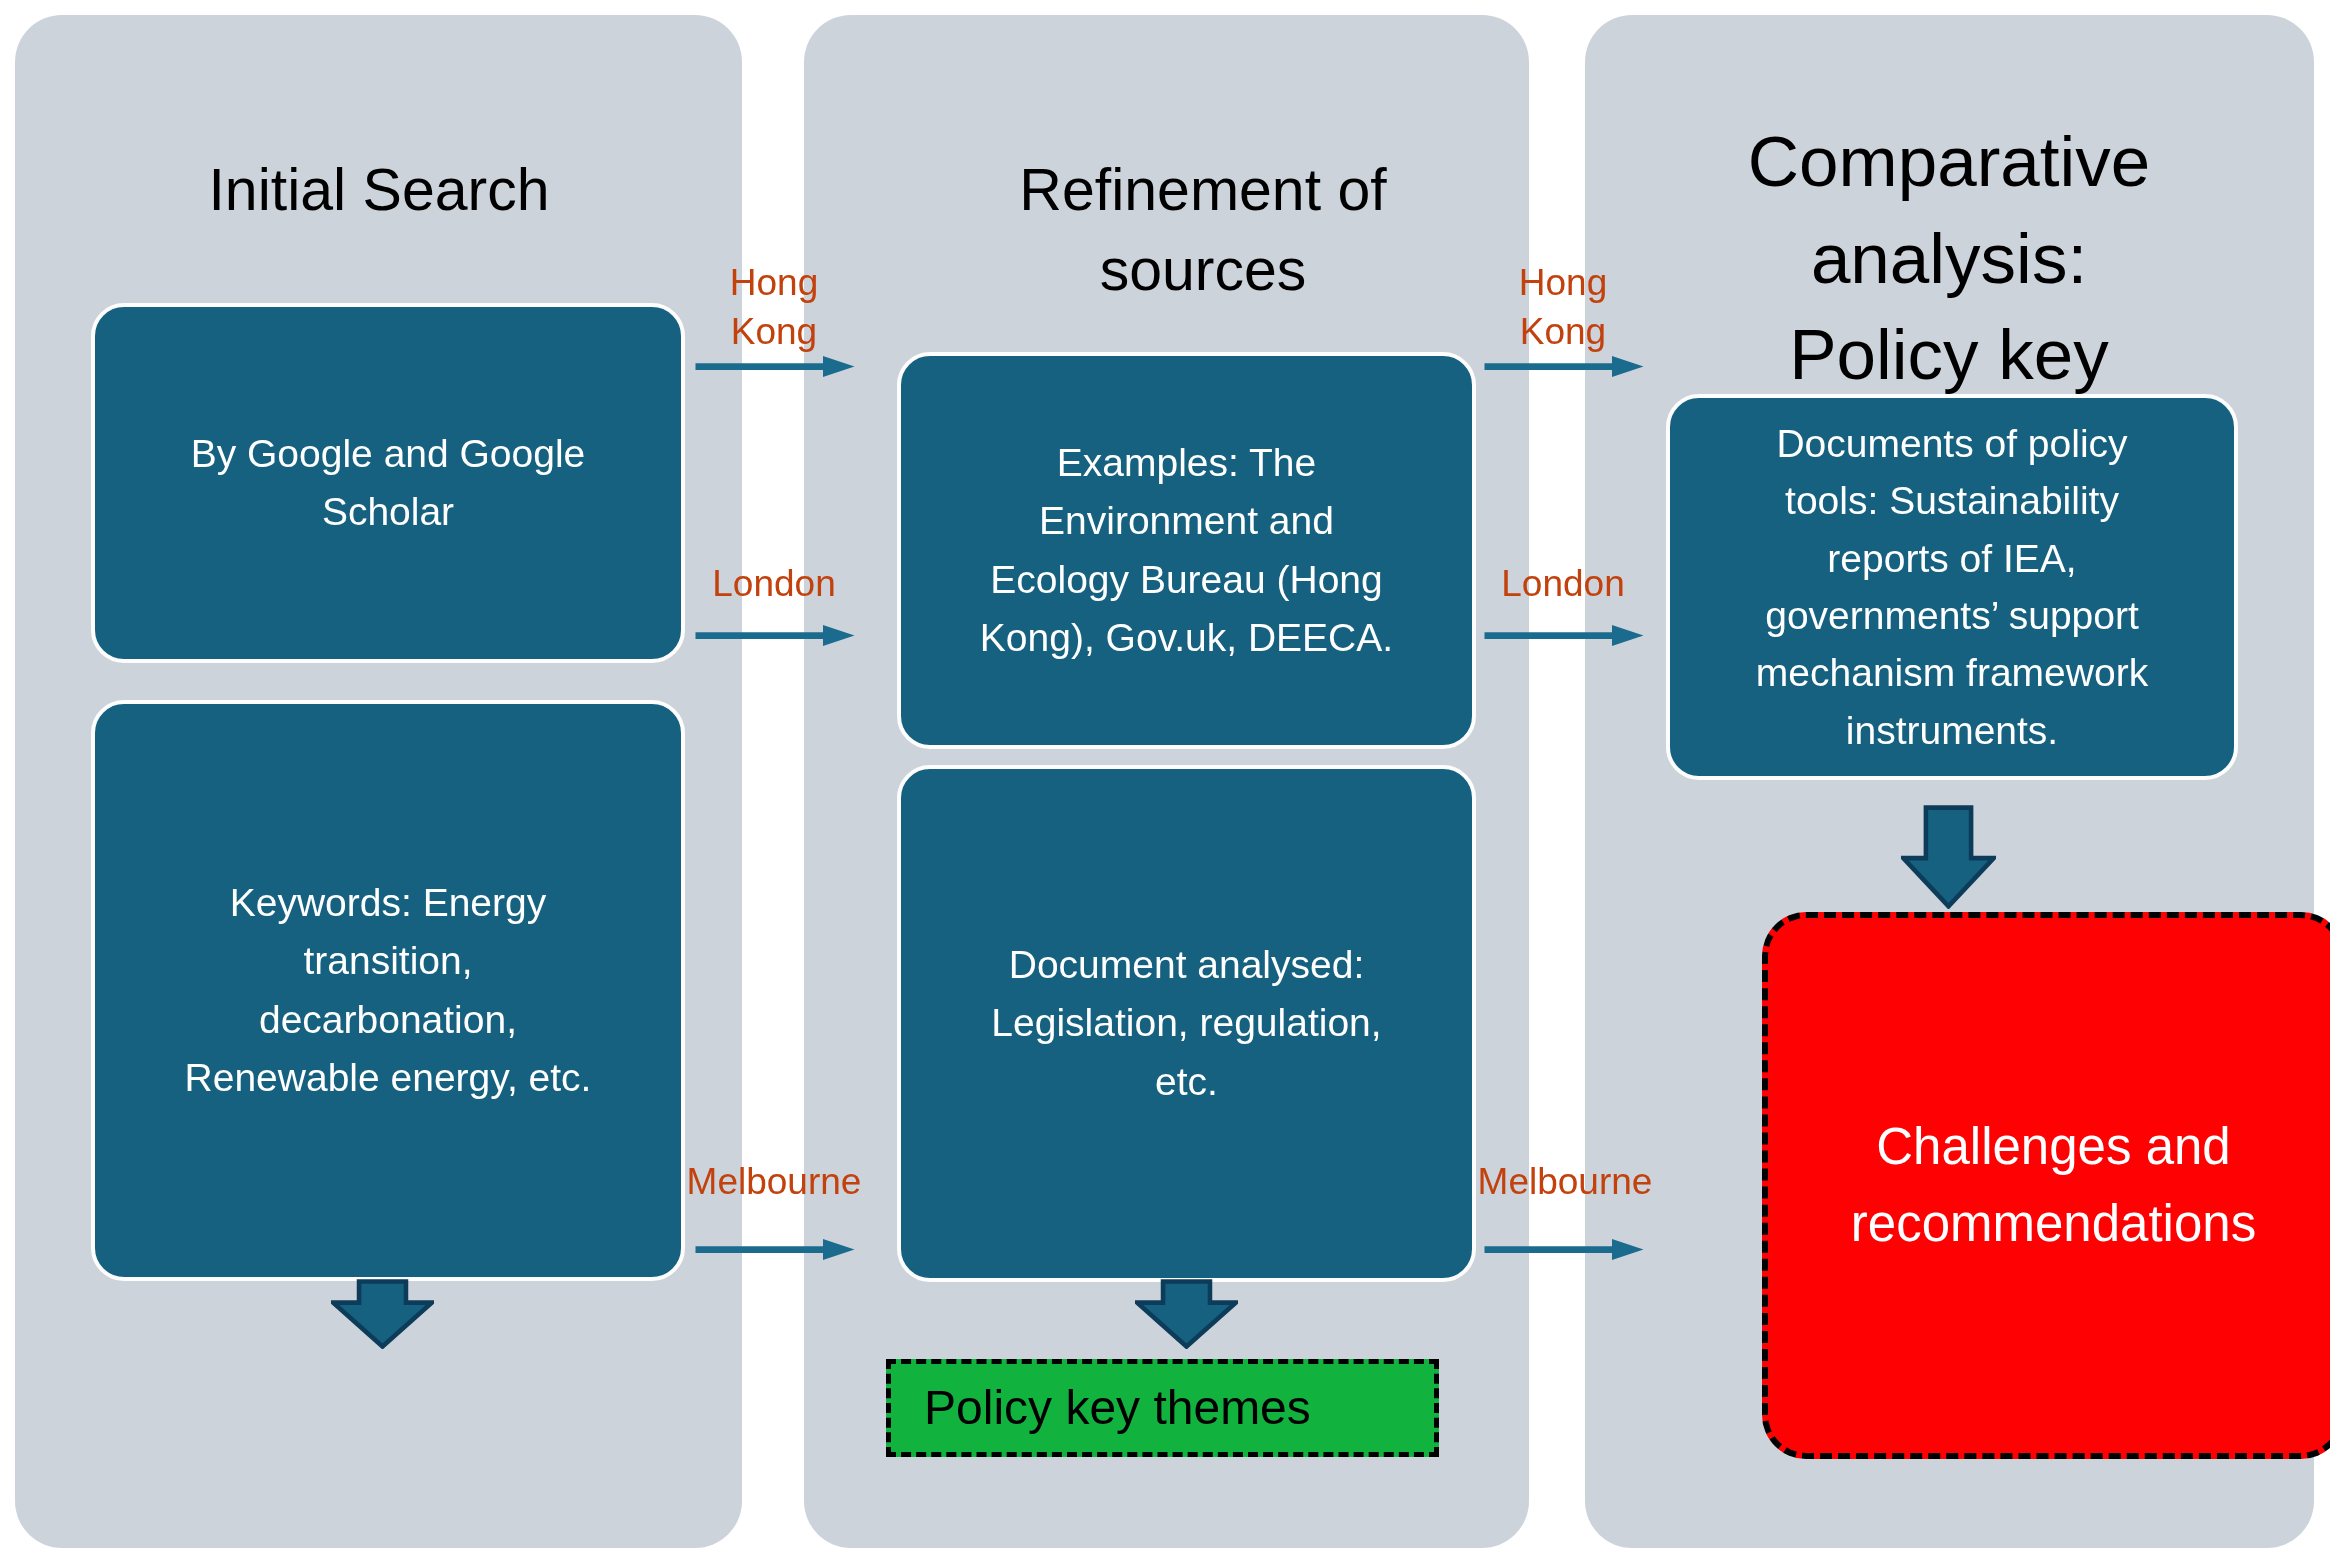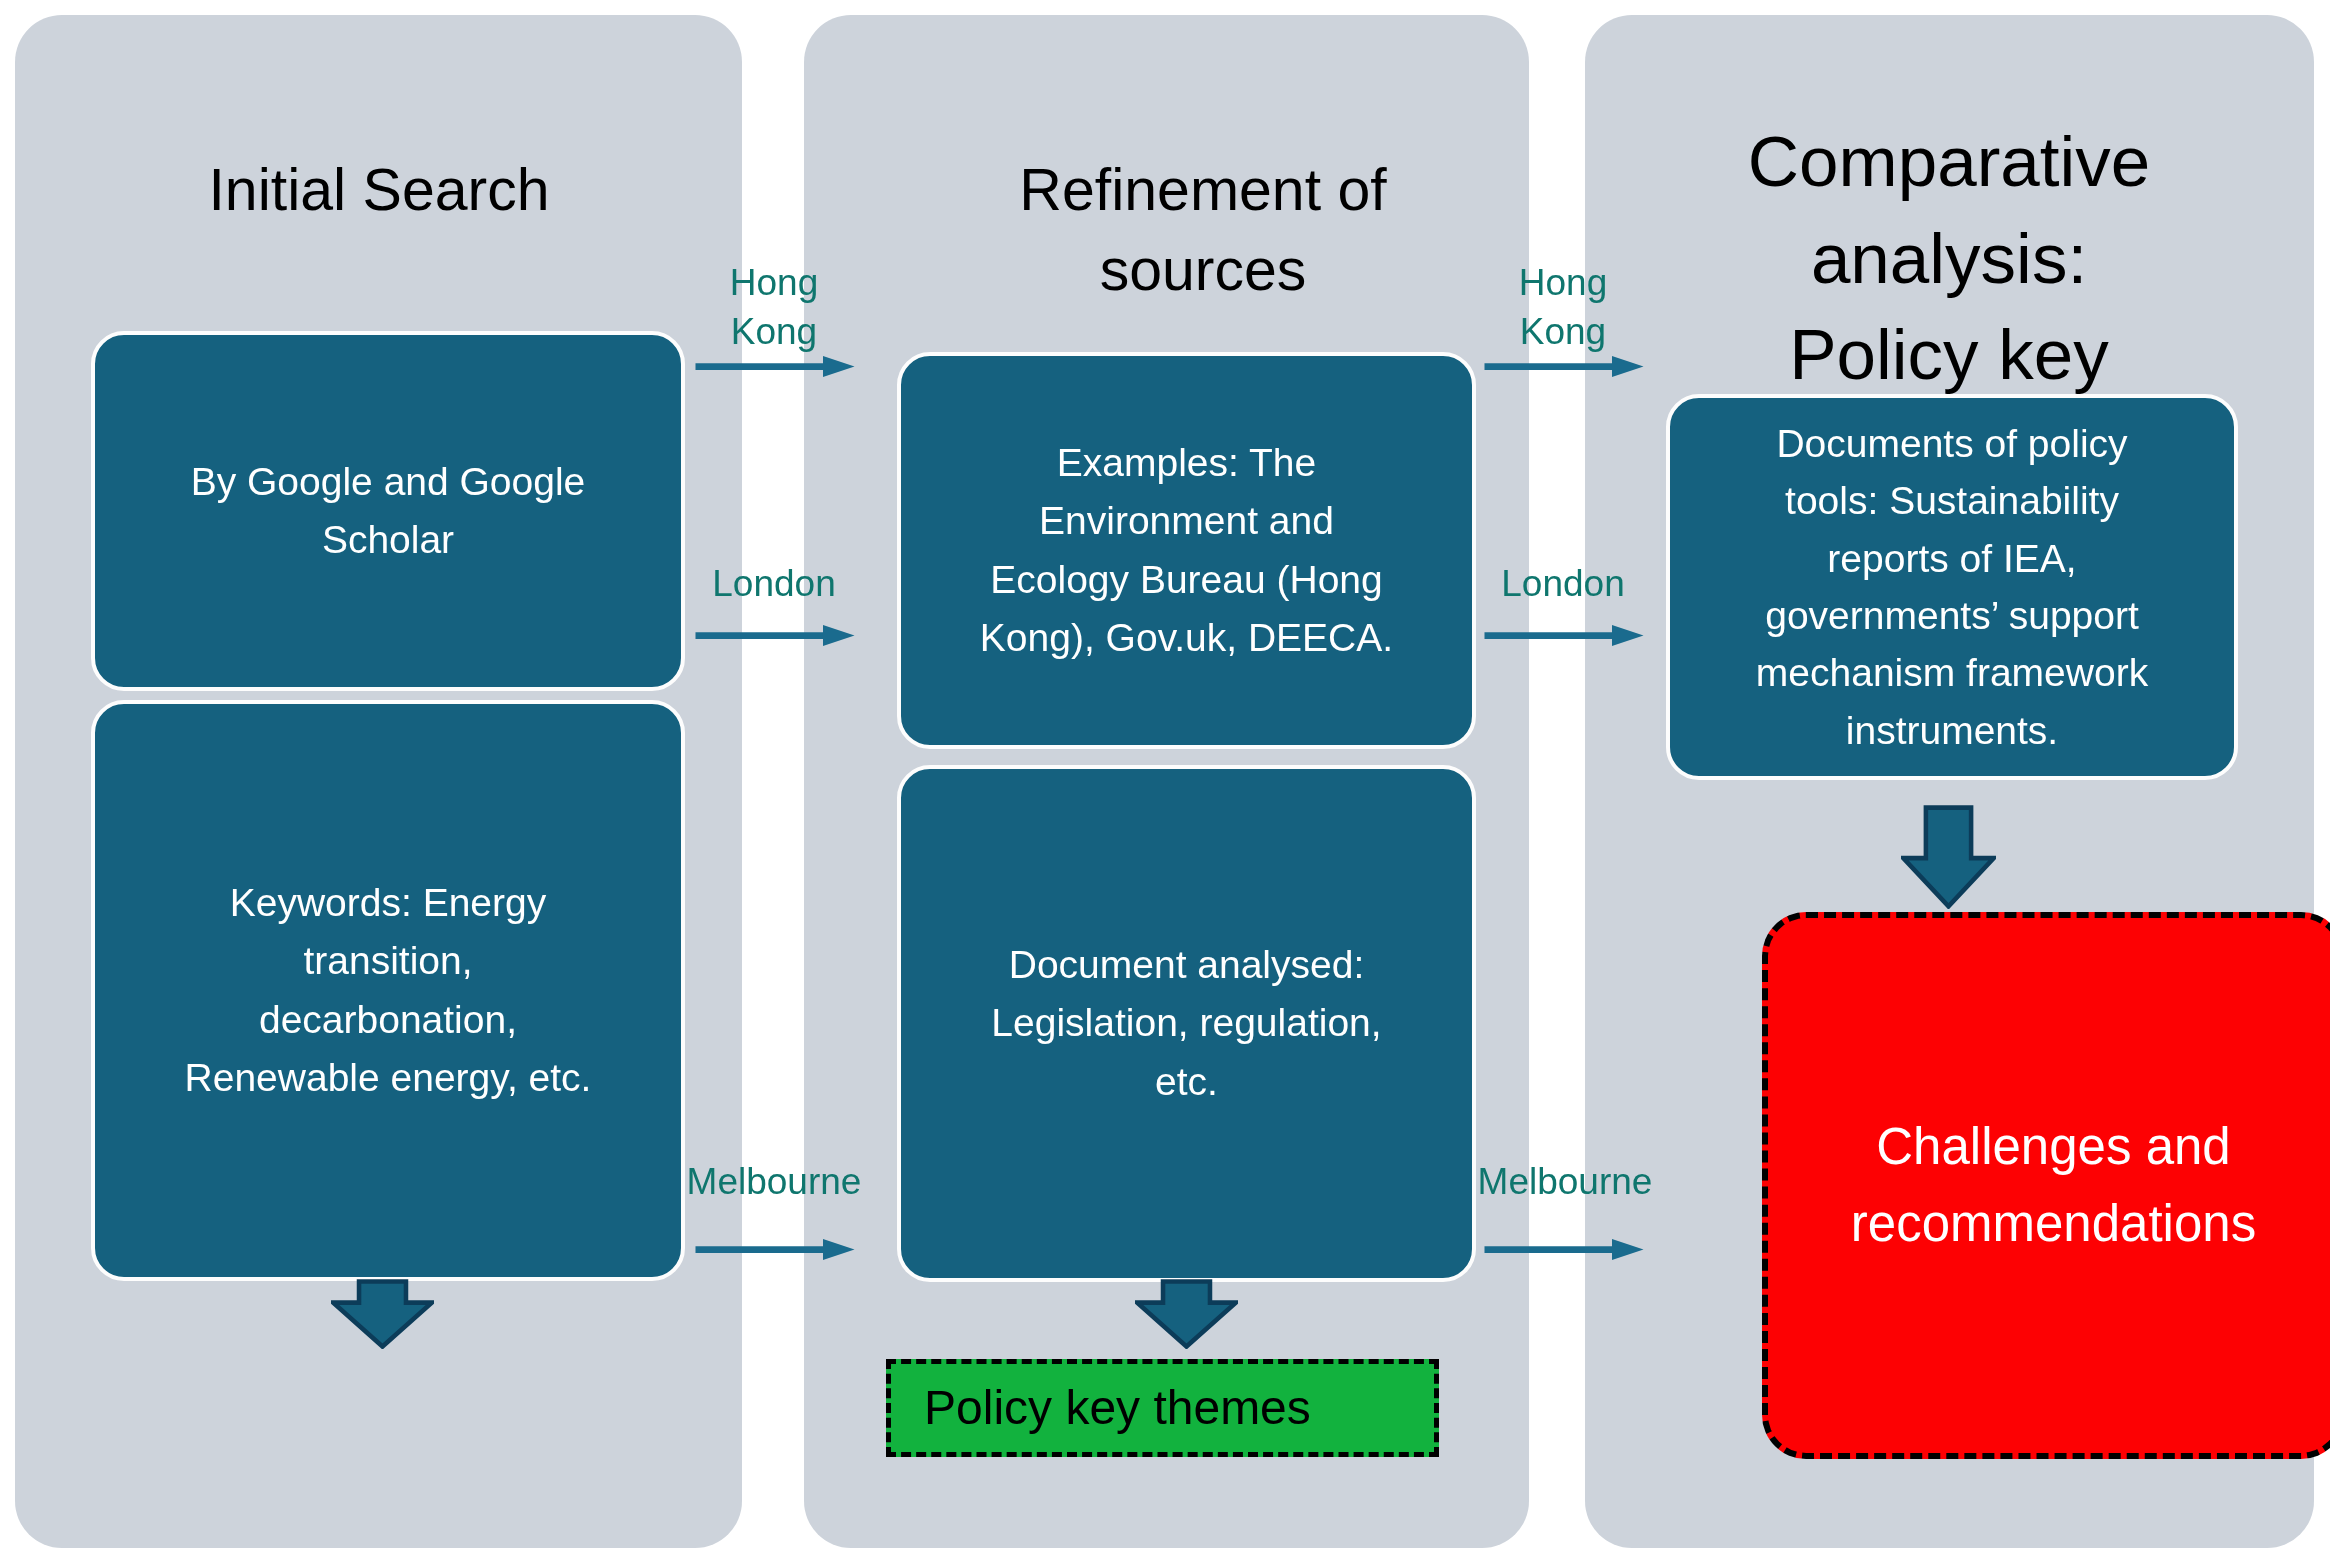--- a/index.html
+++ b/index.html
@@ -23,41 +23,41 @@
     color:#000; display:flex; align-items:center; text-align:left;
     font-size:48px; line-height:1.6; white-space:pre-line; padding-left:33px;
   }
   .rbox {
     position:absolute; background:#fd0103; border:6px dashed #000; border-radius:44px;
     box-sizing:border-box; color:#fff; display:flex; align-items:center; justify-content:center;
     text-align:center; font-size:51px; line-height:1.5; white-space:pre-line;
   }
   .hlabel {
     position:absolute; transform:translateX(-50%); text-align:center;
-    font-size:37px; line-height:1.32; white-space:pre-line; color:#0f766e;
+    font-size:37px; line-height:1.32; white-space:pre-line; color:#c2410c;
   }
   svg.harrow, svg.darrow { position:absolute; display:block; }
 </style>
 </head>
 <body>
 
 <div class="stage">
 
   <div class="panel" style="left:15px; width:727px;"></div>
   <div class="panel" style="left:804px; width:725px;"></div>
   <div class="panel" style="left:1585px; width:729px;"></div>
 
   <div class="col-title" style="left:379px; top:150px;">Initial Search</div>
   <div class="col-title" style="left:1167px; top:150px;margin-left:36px;">Refinement of
 sources</div>
   <div class="col-title" style="left:1949px; top:114px; font-size:71px;">Comparative analysis:
 Policy key themes with
 additional insights</div>
 
-  <div class="pbox" style="left:91px; top:303px; width:594px; height:360px;margin-top:28px;">By Google and Google
+  <div class="pbox" style="left:91px; top:303px; width:594px; height:360px;">By Google and Google
 Scholar</div>
   <div class="pbox" style="left:91px; top:700px; width:594px; height:581px;">Keywords: Energy
 transition,
 decarbonation,
 Renewable energy, etc.</div>
 
   <div class="pbox" style="left:897px; top:352px; width:579px; height:397px;">Examples: The
 Environment and
 Ecology Bureau (Hong
 Kong), Gov.uk, DEECA.</div>

